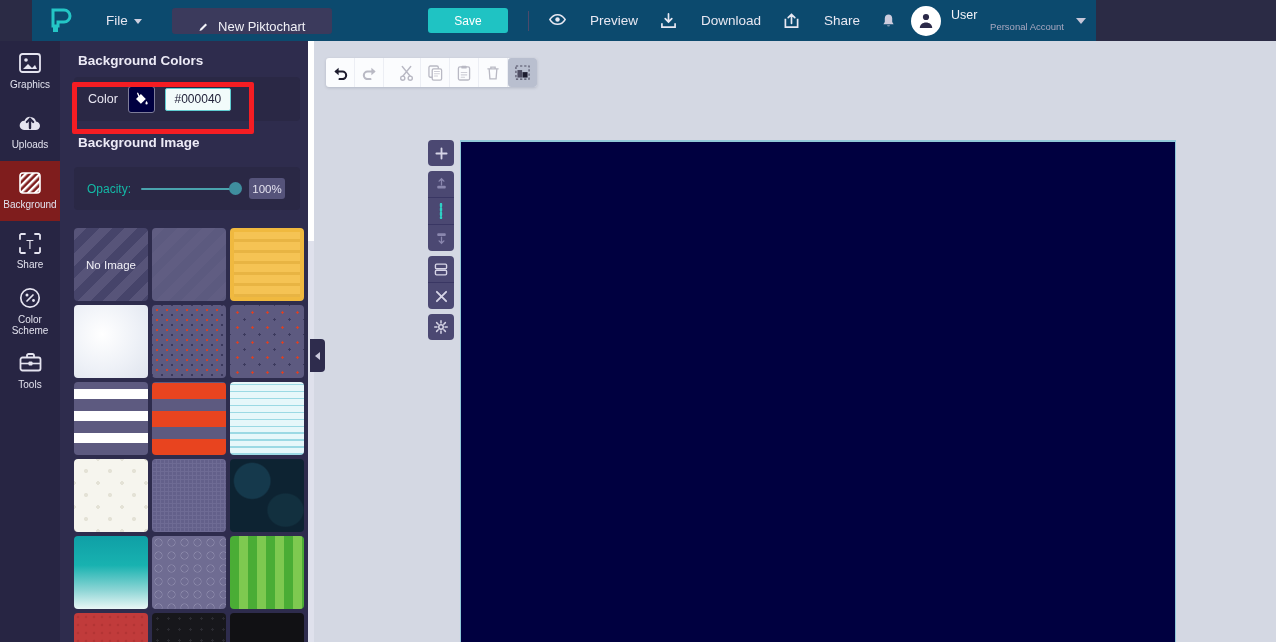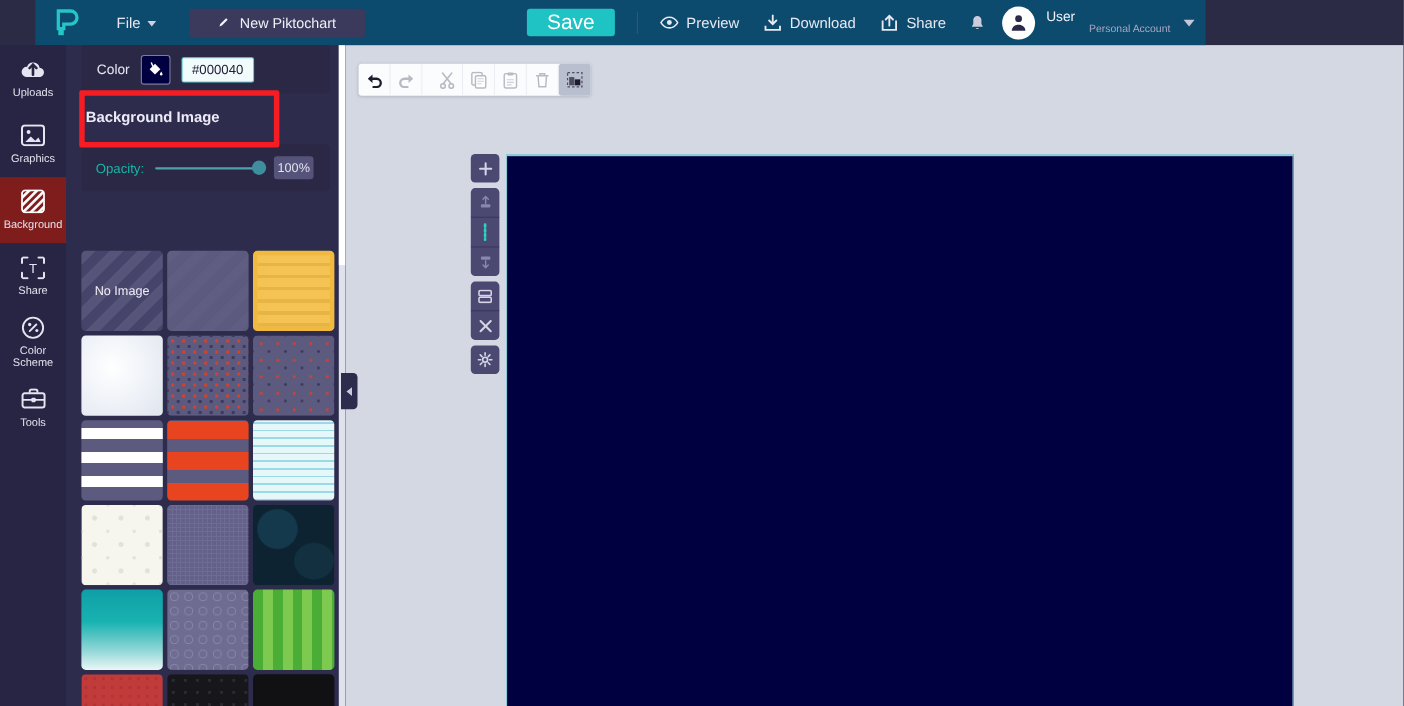--- a/index.html
+++ b/index.html
@@ -34,38 +34,38 @@
     border-left: 4.5px solid transparent;
     border-right: 4.5px solid transparent;
     border-top: 5px solid #cfd0e0;
     margin-top: 2px;
   }
   .title-pill {
     margin-left: 22px;
     width: 160px; height: 26px;
     background: #3b3a5c;
     border-radius: 3px;
-    display: flex; align-items: center; justify-content: center; gap: 8px;
+    display: flex; align-items: flex-end; justify-content: center; gap: 8px;
     color: #f0f0f6; font-size: 13px;
     cursor: pointer;
   }
   .pencil { width: 12px; height: 12px; }
 
   .topbar-right {
     margin-left: auto; display: flex; align-items: center; height: 41px;
     padding-right: 10px;
   }
   .save-btn {
     width: 80px; height: 25px; background: #1fc3c3;
-    color: #fff; font-size: 19px; border: none; border-radius: 3px;
+    color: #fff; font-size: 12px; border: none; border-radius: 3px;
     cursor: pointer;
   }
   .sep-vert { width: 1px; height: 20px; background: #4c4a6b; margin: 0 20px; }
   .top-action {
-    display: flex; align-items: center; gap: 7px;
+    display: flex; gap: 24px;
     color: #e8e8f2; font-size: 13.5px; cursor: pointer;
     margin-right: 22px;
   }
   .top-action svg { display:block; }
   .bell { margin-right: 16px; cursor: pointer; display:flex; }
   .avatar {
     width: 30px; height: 30px; border-radius: 50%; background: #fff;
     display: flex; align-items: center; justify-content: center;
     cursor: pointer;
   }
@@ -305,38 +305,38 @@
         <div class="acct-sub">Personal Account</div>
       </div>
       <div class="acct-caret"></div>
     </div>
   </div>
 
   <div class="rail">
 
     <div class="rail-item">
       <span class="rail-icon">
+        <svg width="22" height="20" viewBox="0 0 22 20">
+          <rect x="1" y="1" width="20" height="18" rx="2.5" fill="none" stroke="#e5e4f0" stroke-width="1.8"></rect>
+          <circle cx="7" cy="7" r="1.8" fill="#e5e4f0"></circle>
+          <path d="M4 16l5-5 4 4 3-3 2 4z" fill="#e5e4f0"></path>
+        </svg>
+      </span>
+      <span class="rail-label">Graphics</span>
+    </div>
+
+    <div class="rail-item">
+      <span class="rail-icon">
         <svg width="24" height="17" viewBox="0 0 24 17">
           <path d="M6 15a4.6 4.6 0 0 1 .5-9.2A6 6 0 0 1 18 6.6a4.2 4.2 0 0 1-.4 8.4z" fill="#e5e4f0"></path>
           <path d="M12 13V4" stroke="#272543" stroke-width="2.4" stroke-linecap="round"></path>
           <path d="M8.8 7L12 3.8 15.2 7" fill="none" stroke="#272543" stroke-width="2.2" stroke-linecap="round"></path>
         </svg>
       </span>
       <span class="rail-label">Uploads</span>
-    </div>
-
-    <div class="rail-item">
-      <span class="rail-icon">
-        <svg width="22" height="20" viewBox="0 0 22 20">
-          <rect x="1" y="1" width="20" height="18" rx="2.5" fill="none" stroke="#e5e4f0" stroke-width="1.8"></rect>
-          <circle cx="7" cy="7" r="1.8" fill="#e5e4f0"></circle>
-          <path d="M4 16l5-5 4 4 3-3 2 4z" fill="#e5e4f0"></path>
-        </svg>
-      </span>
-      <span class="rail-label">Graphics</span>
     </div>
 
     <div class="rail-item active">
       <span class="rail-icon">
         <svg width="22" height="22" viewBox="0 0 22 22">
           <defs>
             <pattern id="diag" width="5" height="5" patternUnits="userSpaceOnUse" patternTransform="rotate(45)">
               <rect width="2.4" height="5" fill="#ffffff"></rect>
             </pattern>
           </defs>
@@ -377,20 +377,21 @@
           <path d="M1.5 10.5h20" stroke="#e5e4f0" stroke-width="1.6"></path>
           <rect x="9.5" y="8.6" width="4" height="4" rx="1" fill="#e5e4f0"></rect>
         </svg>
       </span>
       <span class="rail-label">Tools</span>
     </div>
   </div>
 
   <div class="panel">
 
+    <div class="panel-h">Background Colors</div>
 
     <div class="color-card">
       <span class="color-label">Color</span>
       <span class="bucket">
         <svg width="16" height="16" viewBox="0 0 17 17">
           <path d="M3.2 8.4L8.4 3.2l5.2 5.2-5.2 5.2z" fill="#ffffff"></path>
           <path d="M6.2 5.4L5 2.4" stroke="#ffffff" stroke-width="1.4" stroke-linecap="round"></path>
           <path d="M14.4 10.6c.9 1.4 1.2 2 1.2 2.6a1.2 1.2 0 1 1-2.4 0c0-.6.3-1.2 1.2-2.6z" fill="#ffffff"></path>
         </svg>
       </span>

